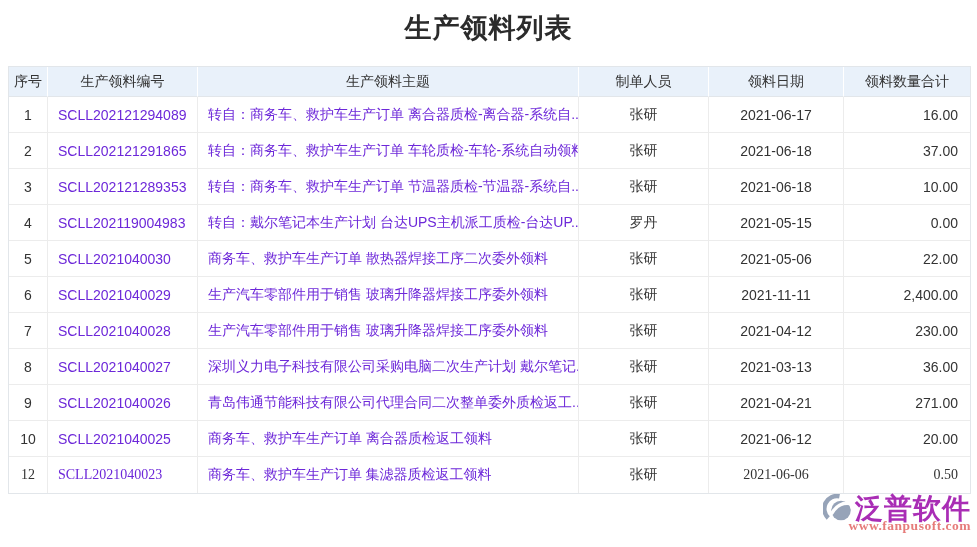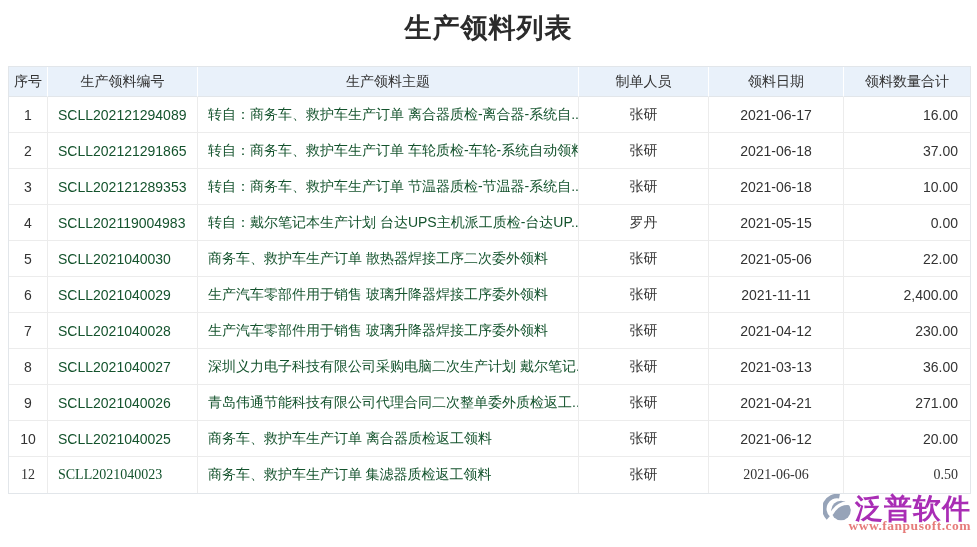--- a/index.html
+++ b/index.html
@@ -24,21 +24,21 @@
     height: 36px; border-right: 1px solid #ececec; border-bottom: 1px solid #ececec;
     white-space: nowrap; overflow: hidden; background: #ffffff;
   }
   .req-table tbody td:last-child { border-right: none; }
   .req-table tbody tr:last-child td { border-bottom: none; font-family: Liberation Serif, serif; }
   td.c-index { text-align: center; color: #333333; }
   td.c-code { text-align: left; padding-left: 10px; }
   td.c-subject { text-align: left; padding-left: 10px; }
   td.c-creator, td.c-date { text-align: center; }
   td.c-qty { text-align: right; padding-right: 12px; }
-  .link-text { color: #14532d; text-decoration: none; cursor: pointer; }
+  .link-text { color: #6d28d9; text-decoration: none; cursor: pointer; }
   
   .watermark {
     position: absolute; right: -2px; top: 428px; width: 142px; z-index: 5;
     opacity: 0.92; text-align: right; pointer-events: none;
   }
   .wm-row { display: flex; align-items: center; justify-content: flex-end; gap: 2px; }
   .wm-brand {
     font-size: 28px; font-weight: 700; color: #a21caf; letter-spacing: 1px;
     line-height: 30px; white-space: nowrap;
   }

